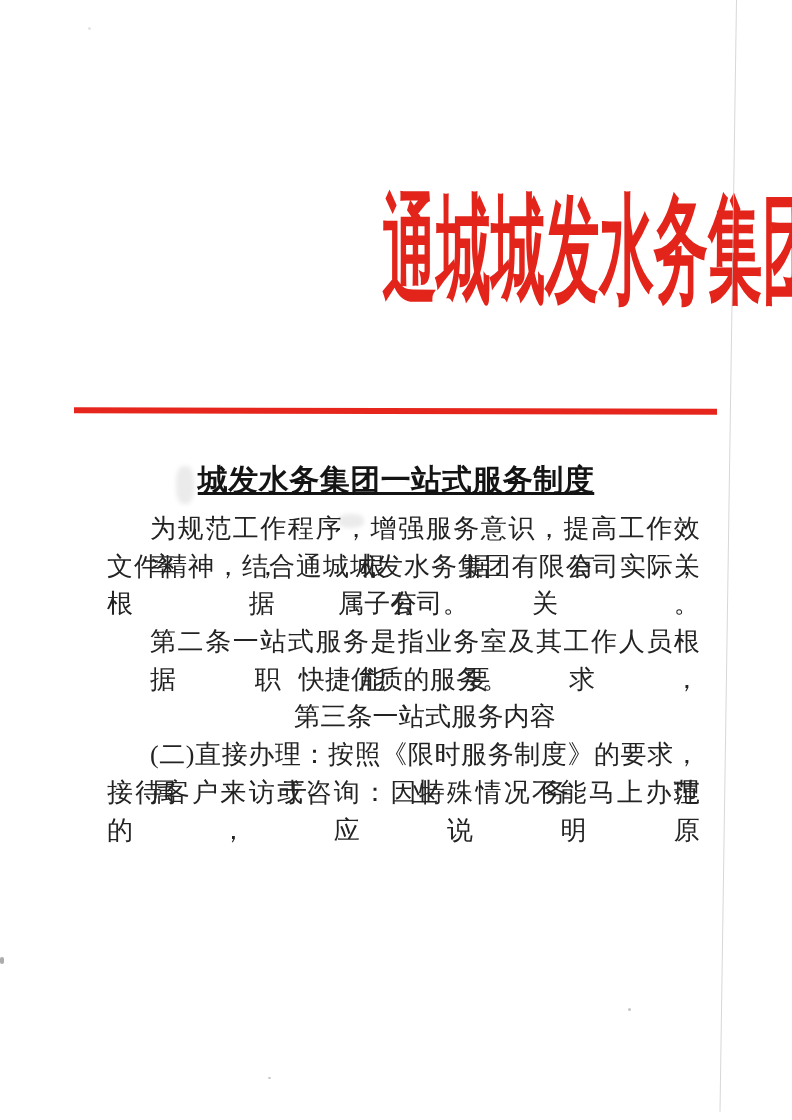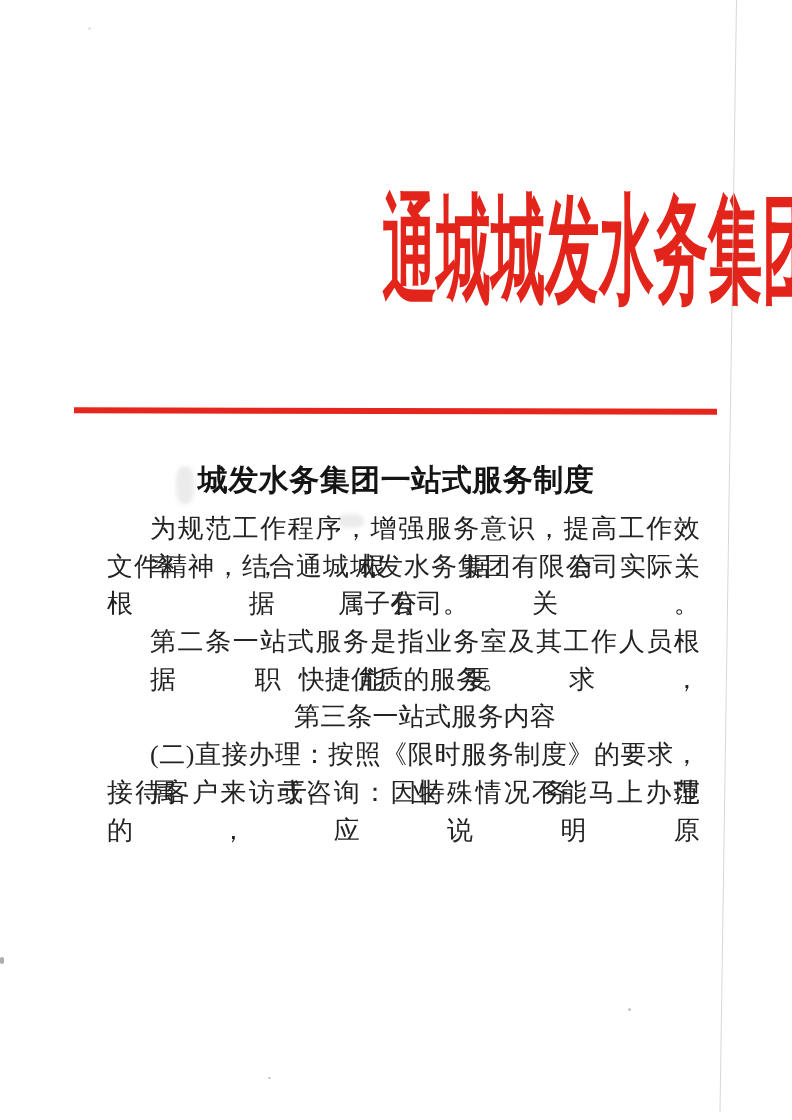--- a/index.html
+++ b/index.html
@@ -52,20 +52,21 @@
     position: absolute;
     top: 460px;
     left: 0;
     width: 792px;
     text-align: center;
     font-size: 30px;
     font-weight: bold;
     color: var(--title-ink, #141414);
     letter-spacing: 0.5px;
     line-height: 40px;
+    text-decoration: underline;
   }
 
   
   .doc-body {
     position: absolute;
     top: 510px;
     left: 107px;
     width: 593px;
     color: var(--body-ink, #232323);
     font-size: 26px;

